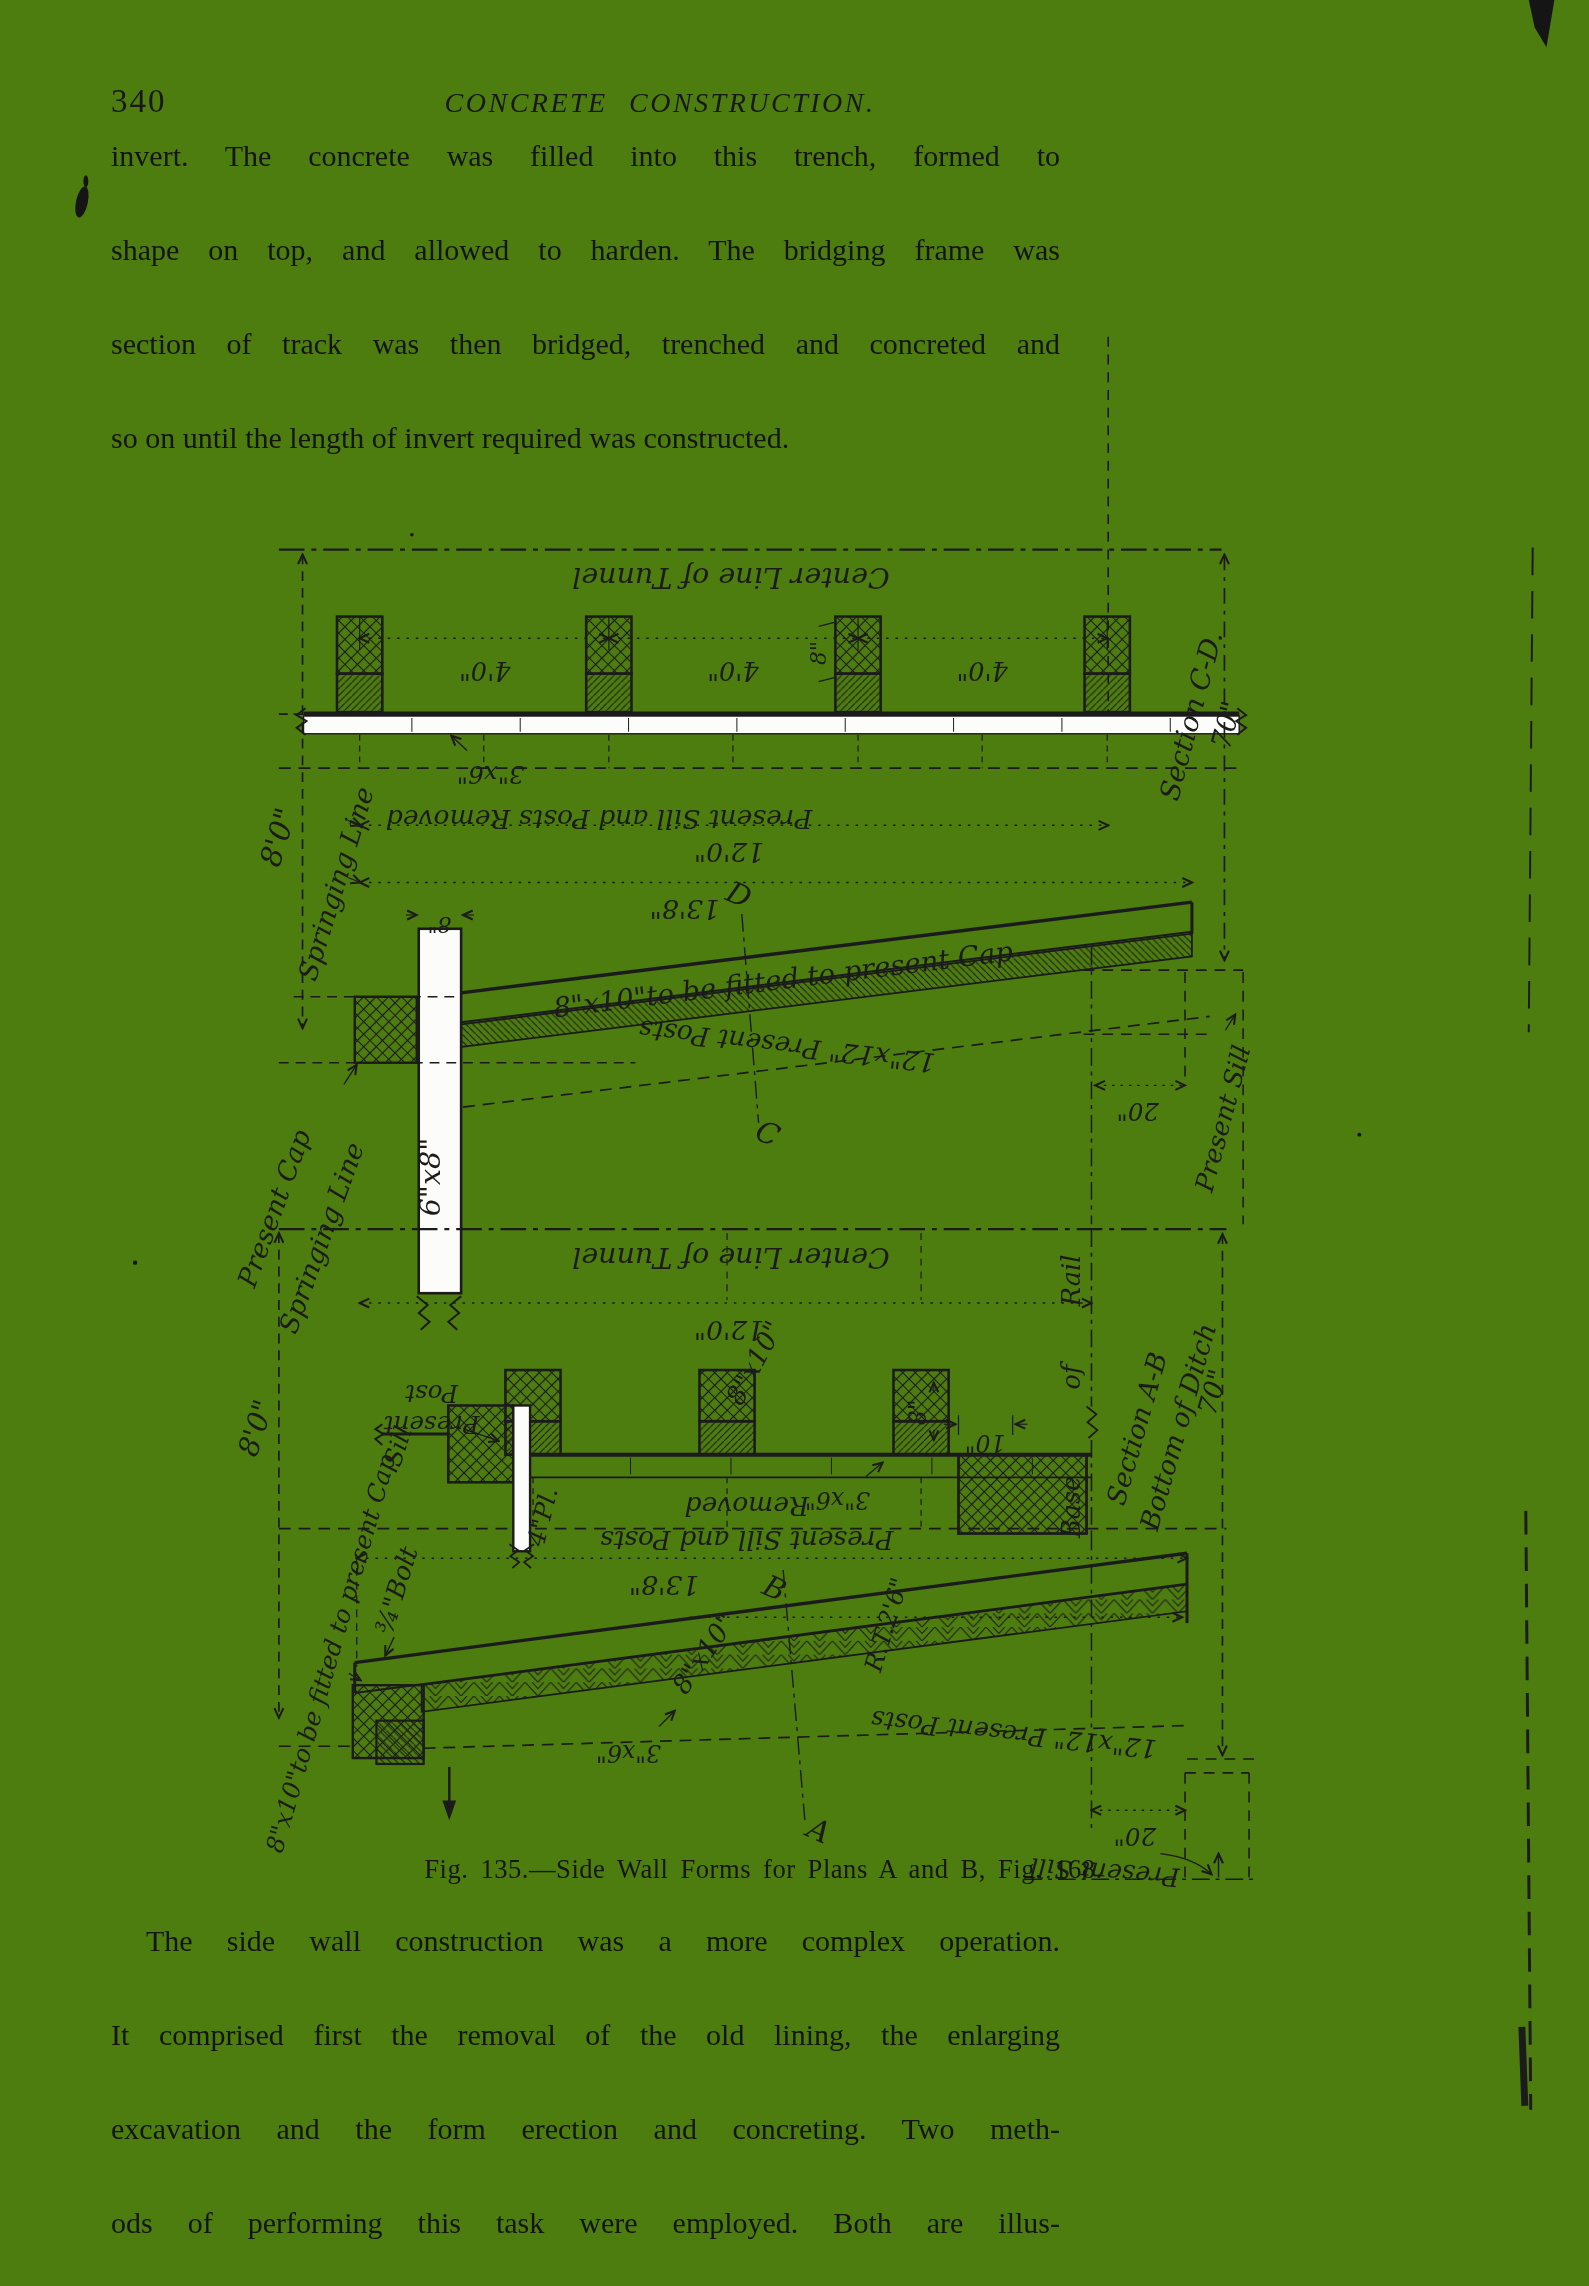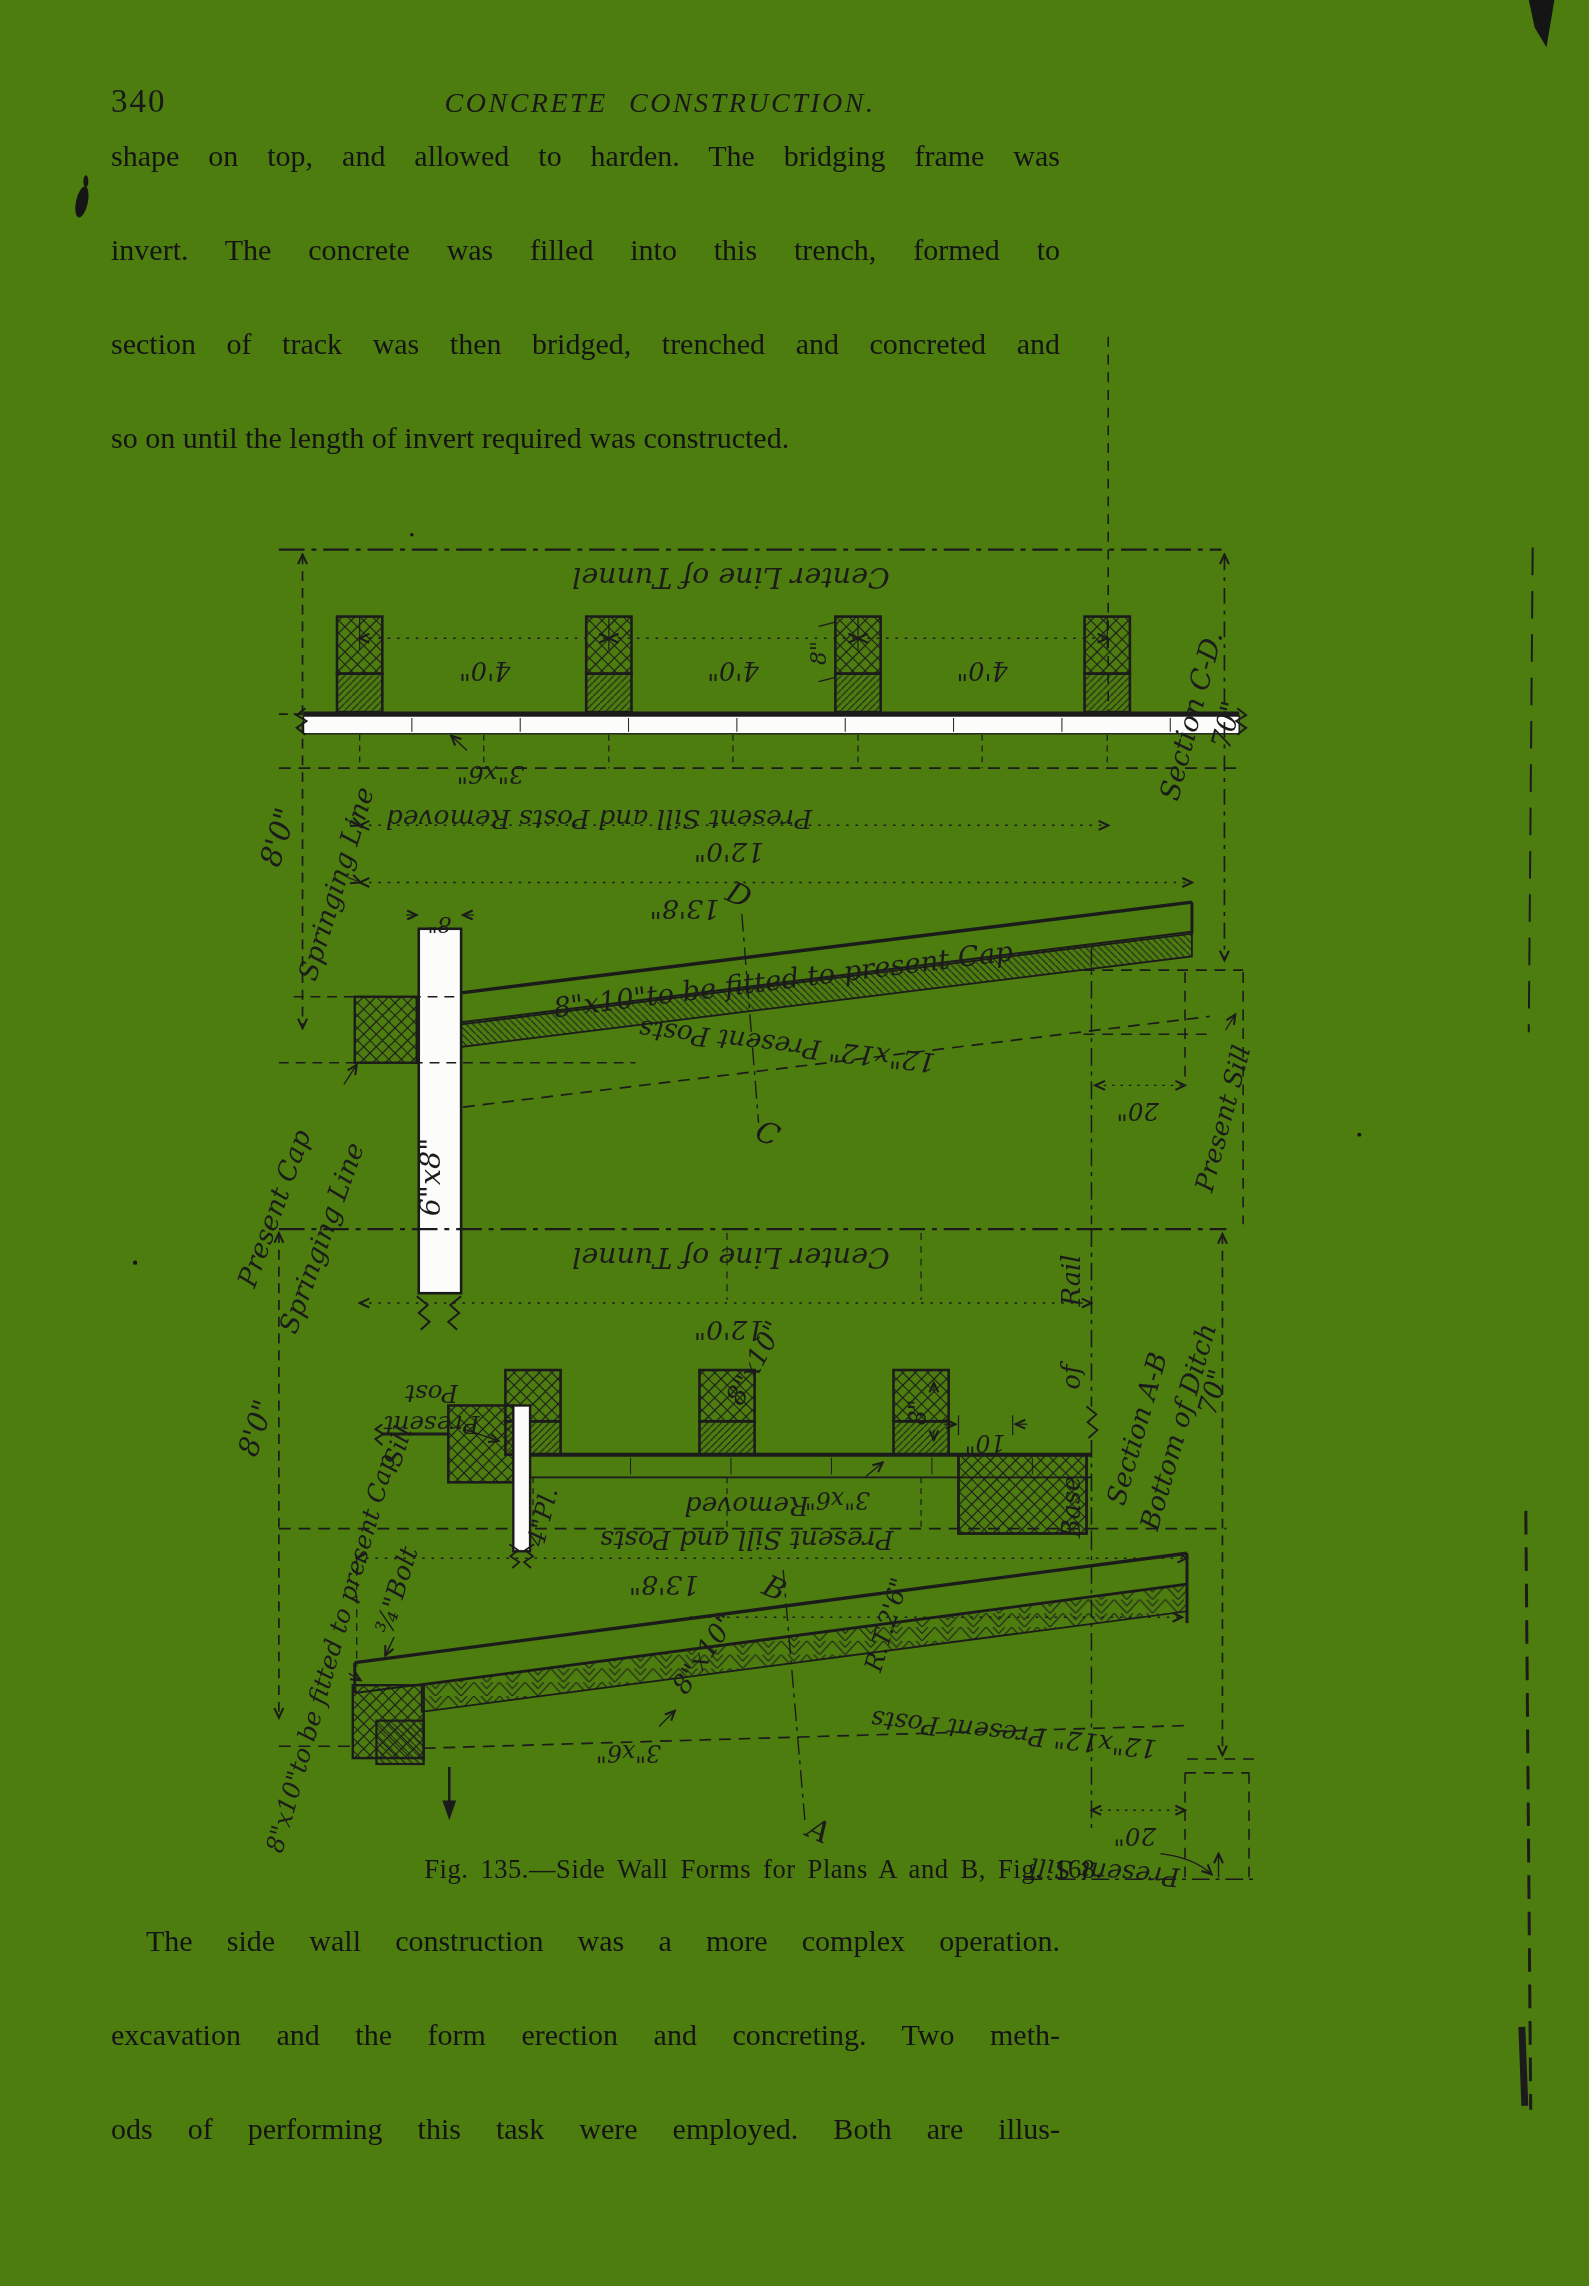--- a/index.html
+++ b/index.html
@@ -21,22 +21,22 @@
 </style>
 </head>
 <body>
 
 <div class="page">
 
   <span class="hdr-num">340</span>
   <div class="hdr-title">CONCRETE CONSTRUCTION.</div>
 
   <div class="para p1">
+    <div class="jl">invert.  The concrete was filled into this trench, formed to</div>
     <div class="jl">shape on top, and allowed to harden.  The bridging frame was</div>
-    <div class="jl">invert.  The concrete was filled into this trench, formed to</div>
     <div class="jl">section of track was then bridged, trenched and concreted and</div>
     <div>so on until the length of invert required was constructed.</div>
   </div>
 
   <svg class="fig" width="1590" height="2286" viewBox="0 0 1614 2321">
     <defs>
       <marker id="mA" viewBox="0 0 10 10" refX="8.5" refY="5" markerWidth="13" markerHeight="13" orient="auto-start-reverse" markerUnits="userSpaceOnUse">
         <path d="M1,1.5 L8.5,5 L1,8.5" fill="none" stroke="#1b1b1b" stroke-width="1.6"></path>
       </marker>
       <pattern id="phCross" width="9" height="9" patternUnits="userSpaceOnUse" patternTransform="rotate(45)">
@@ -319,19 +319,20 @@
       <circle cx="137" cy="1282" r="2.2" fill="#151515" stroke="none"></circle>
       <circle cx="1380" cy="1152" r="2" fill="#151515" stroke="none"></circle>
       <circle cx="418" cy="543" r="1.8" fill="#151515" stroke="none"></circle>
     </g>
   </svg>
 
   <div class="caption">Fig. 135.—Side Wall Forms for Plans A and B, Fig. 168.</div>
 
   <div class="para p2">
     <div class="jl indent">The side wall construction was a more complex operation.</div>
+    <div class="jl">It comprised first the removal of the old lining, the enlarging</div>
     <div class="jl">excavation and the form erection and concreting.  Two meth-</div>
     <div class="jl">ods of performing this task were employed.  Both are illus-</div>
 
   </div>
 
 </div>
 
 
 </body></html>

